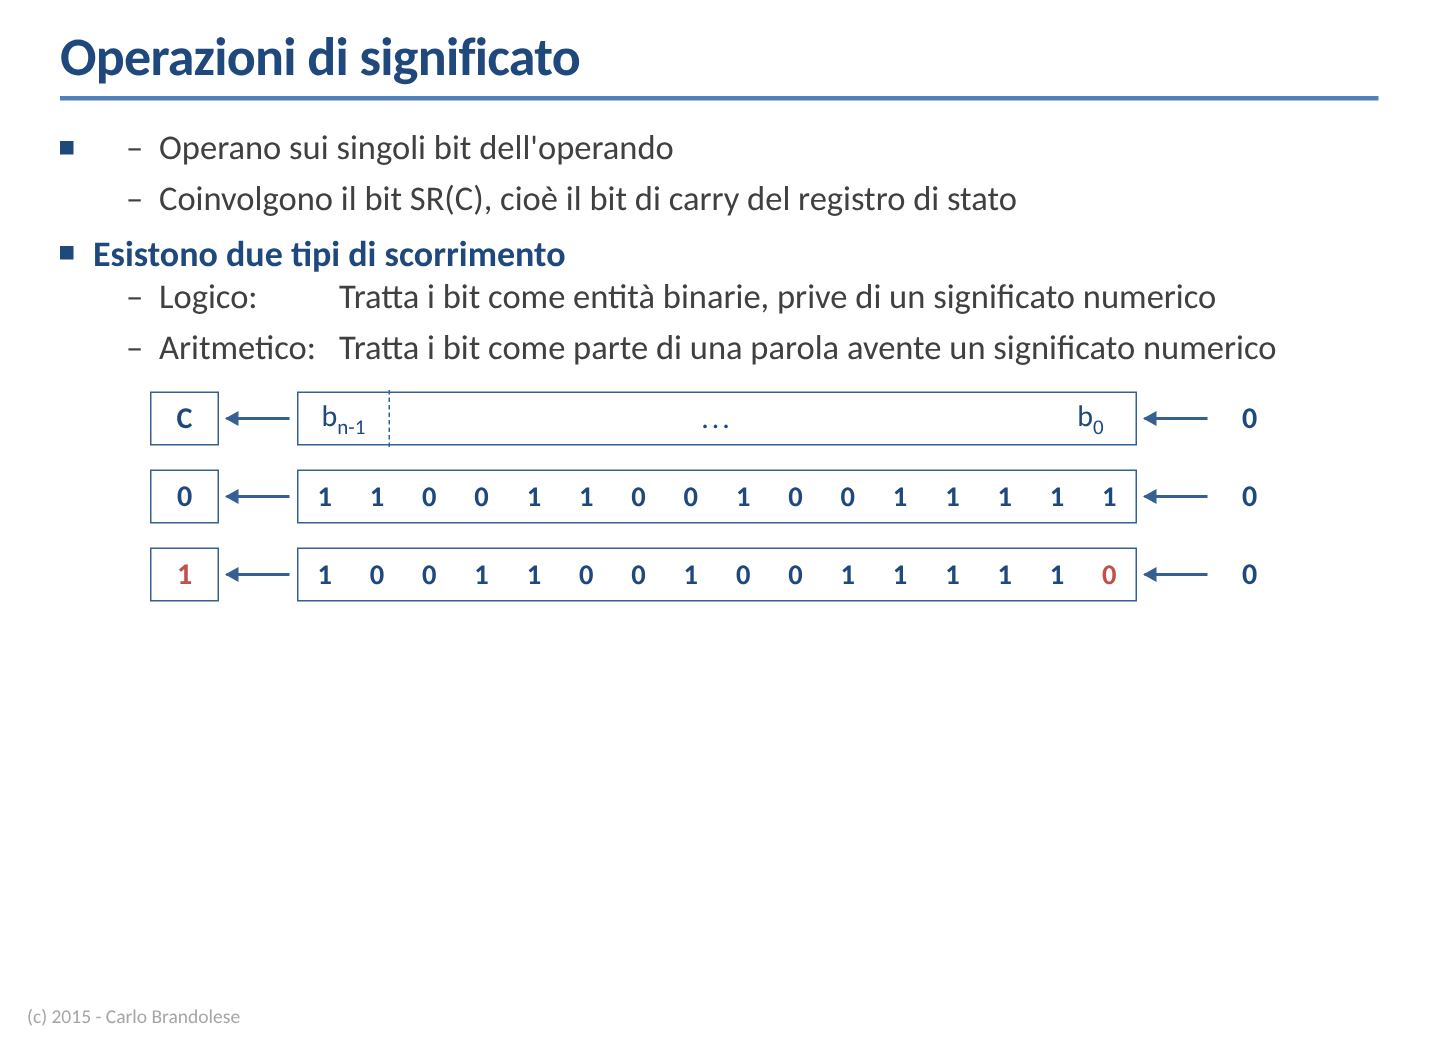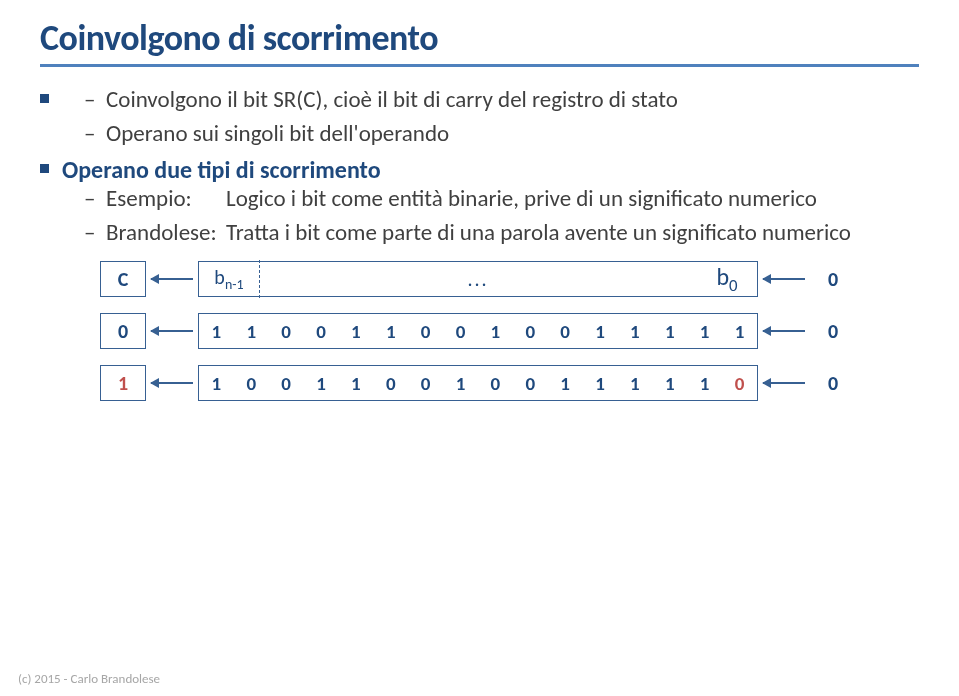--- a/index.html
+++ b/index.html
@@ -123,21 +123,21 @@
   .longbox .mid {
     flex: 1;
     text-align: center;
     font-size: 20px;
     color: #1f497d;
     letter-spacing: 2px;
   }
   .longbox .bend {
     width: 60px;
     text-align: center;
-    font-size: 24px;
+    font-size: 20px;
     color: #1f497d;
   }
   sub { font-size: 0.7em; }
   .bitbox {
     width: 560px;
     height: 36px;
     border: 1.5px solid #376092;
     display: flex;
     background: #fff;
   }
@@ -192,43 +192,43 @@
     left: 18px;
     bottom: 10px;
     font-size: 13px;
     color: #a6a6a6;
   }
 </style>
 </head>
 <body>
 
 <div class="slide">
-  <h1 class="title">Coinvolgono di scorrimento</h1>
+  <h1 class="title">Operazioni di significato</h1>
   <div class="title-rule"></div>
 
   <ul>
     <li class="l1">
       <ul>
+        <li class="l2">Operano sui singoli bit dell'operando</li>
         <li class="l2">Coinvolgono il bit SR(C), cioè il bit di carry del registro di stato</li>
-        <li class="l2">Operano sui singoli bit dell'operando</li>
       </ul>
     </li>
 
     <li class="l1">
-      <span>Operano due tipi di scorrimento</span>
+      <span>Esistono due tipi di scorrimento</span>
       <ul>
         <li class="l2">
           <div class="defrow">
-            <span class="defkey">Esempio:</span>
-            <span class="defval">Logico i bit come entità binarie, prive di un significato numerico</span>
+            <span class="defkey">Logico:</span>
+            <span class="defval">Tratta i bit come entità binarie, prive di un significato numerico</span>
           </div>
         </li>
         <li class="l2">
           <div class="defrow">
-            <span class="defkey">Brandolese:</span>
+            <span class="defkey">Aritmetico:</span>
             <span class="defval">Tratta i bit come parte di una parola avente un significato numerico</span>
           </div>
         </li>
       </ul>
     </li>
 
   </ul>
 
   <div class="diagram">
     <div class="regrow">

